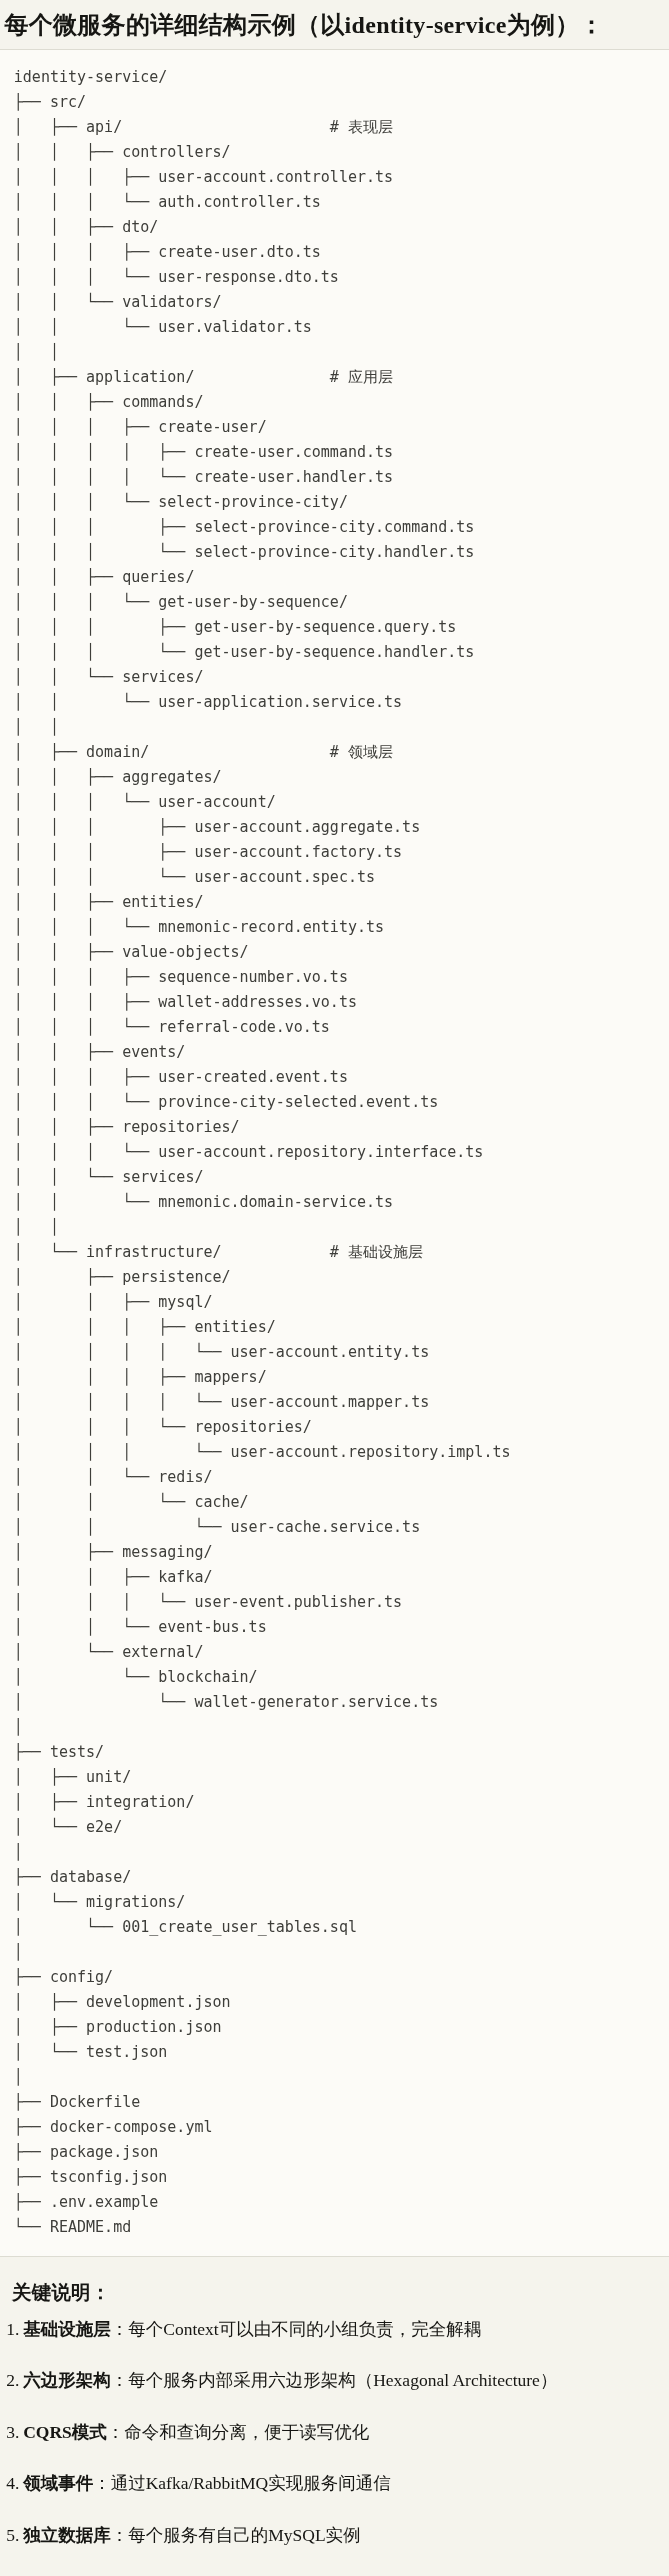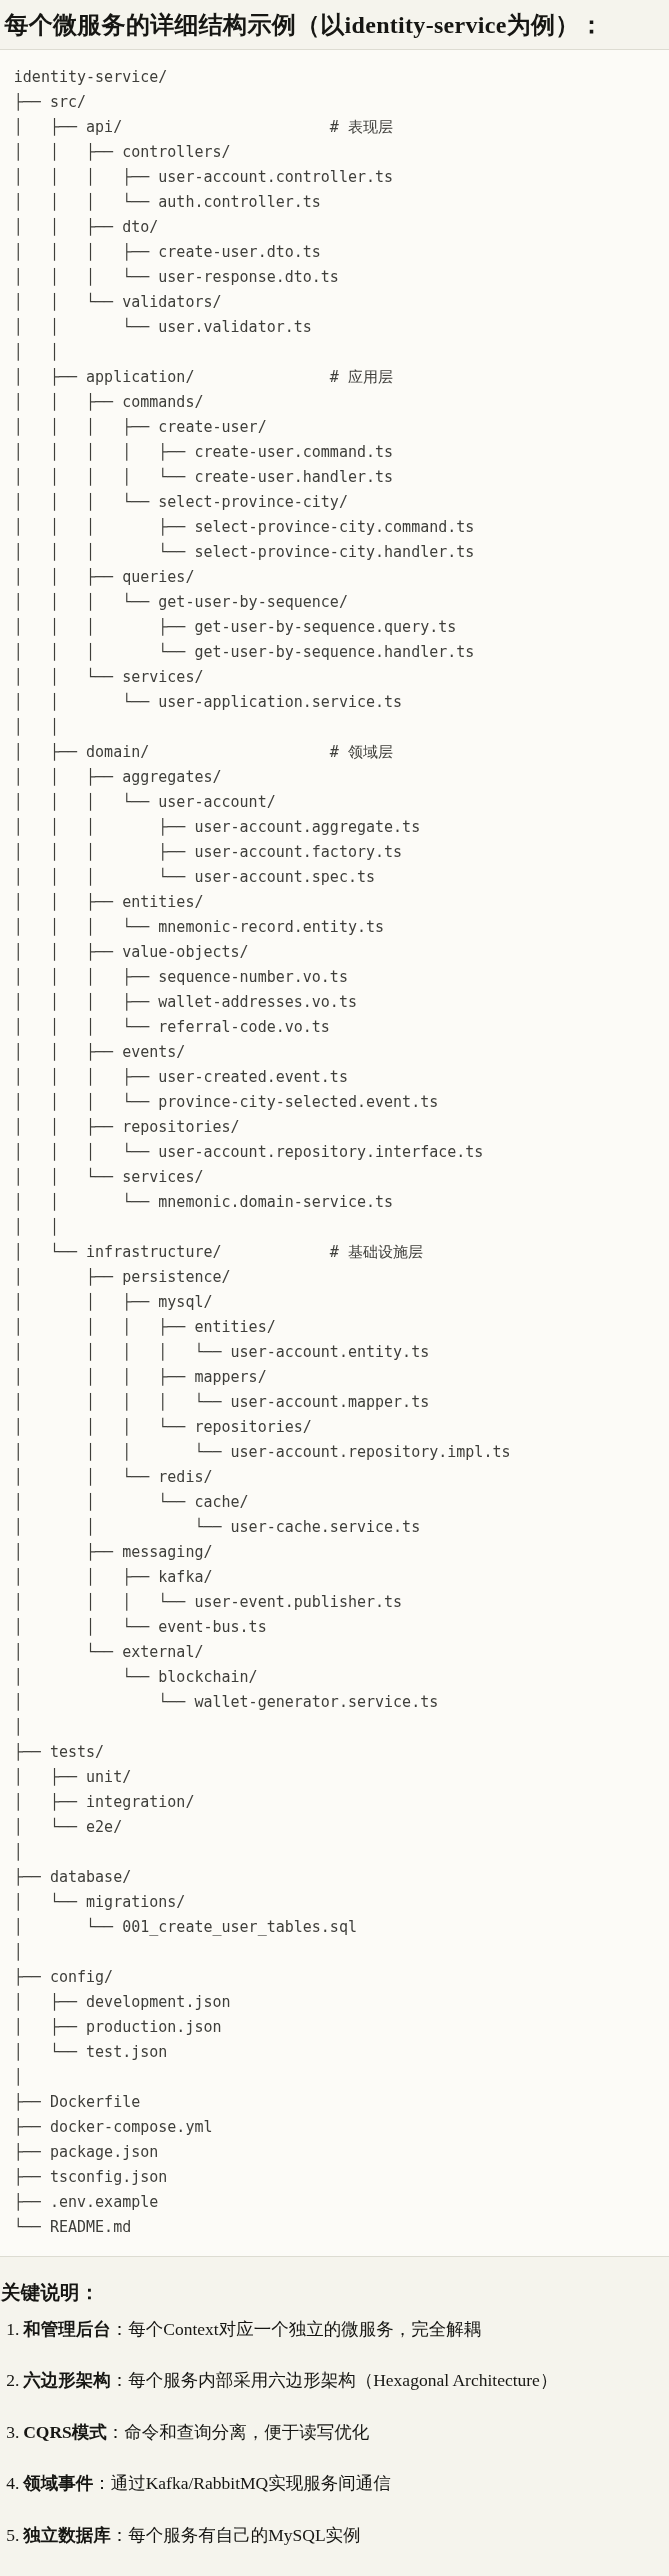--- a/index.html
+++ b/index.html
@@ -35,21 +35,21 @@
     font-family:"DejaVu Sans Mono","Liberation Mono",monospace;
     font-size:15px;
     line-height:25px;
     color:var(--code-text);
     white-space:pre;
     overflow:hidden;
   }
   .notes{padding:0 6.3px 0 0;}
   .notes-heading{
     margin:22.5px 0 0 0;
-    padding-left:1px;
+    padding-left:12px;
     font-size:19.4px;
     font-weight:700;
     letter-spacing:0.3px;
   }
   .notes-list{
     list-style:none;
     margin:11.3px 0 0 0;
     padding:0 0 0 6.3px;
   }
   .notes-list li{
@@ -156,21 +156,21 @@
 ├── Dockerfile
 ├── docker-compose.yml
 ├── package.json
 ├── tsconfig.json
 ├── .env.example
 └── README.md</pre>
 
 <section class="notes">
   <h2 class="notes-heading">关键说明：</h2>
   <ol class="notes-list">
-  <li><span class="note-num">1.</span><span class="note-term">和管理后台</span><span class="note-sep">：</span><span class="note-desc">每个Context对应一个独立的微服务，完全解耦</span></li>
+  <li><span class="note-num">1.</span><span class="note-term">基础设施层</span><span class="note-sep">：</span><span class="note-desc">每个Context可以由不同的小组负责，完全解耦</span></li>
 
   <li><span class="note-num">2.</span><span class="note-term">六边形架构</span><span class="note-sep">：</span><span class="note-desc">每个服务内部采用六边形架构（Hexagonal Architecture）</span></li>
 
   <li><span class="note-num">3.</span><span class="note-term">CQRS模式</span><span class="note-sep">：</span><span class="note-desc">命令和查询分离，便于读写优化</span></li>
 
   <li><span class="note-num">4.</span><span class="note-term">领域事件</span><span class="note-sep">：</span><span class="note-desc">通过Kafka/RabbitMQ实现服务间通信</span></li>
 
   <li><span class="note-num">5.</span><span class="note-term">独立数据库</span><span class="note-sep">：</span><span class="note-desc">每个服务有自己的MySQL实例</span></li>
 
   <li><span class="note-num">6.</span><span class="note-term">和管理后台</span><span class="note-sep">：</span><span class="note-desc">移动端(Flutter)和管理后台(Next.js)六边形架构</span></li>

